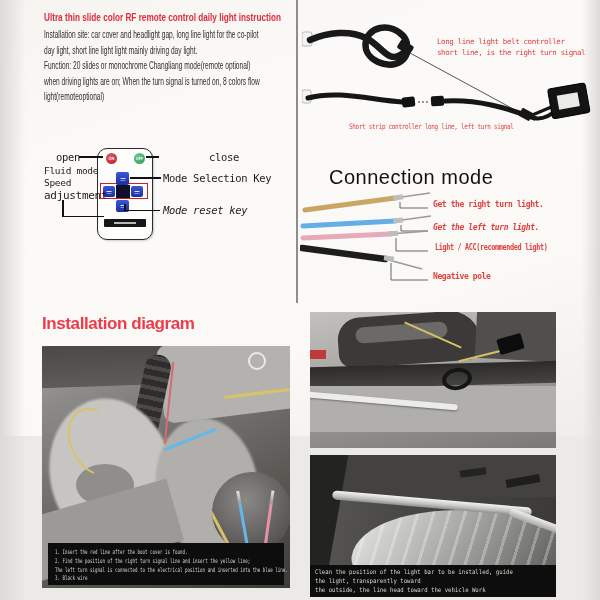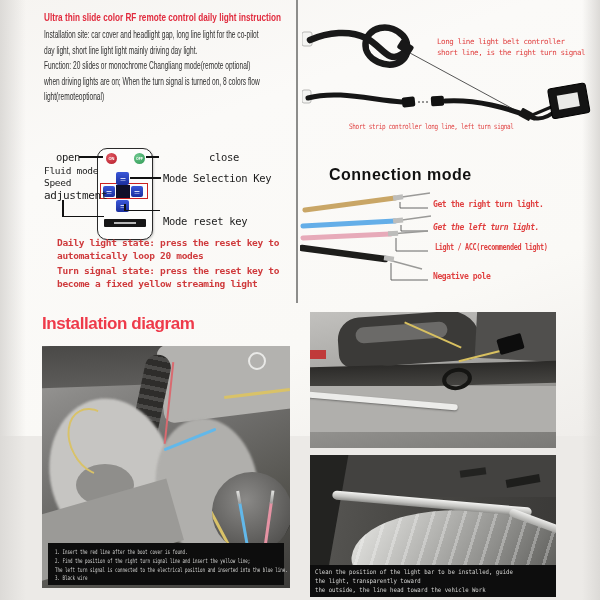--- a/index.html
+++ b/index.html
@@ -54,21 +54,21 @@
   .rc-line{position:absolute;background:#111;}
   .notes{position:absolute;left:57px;top:236px;color:var(--note-red);font-size:9.5px;font-weight:bold;letter-spacing:-.3px;}
   .notes div{line-height:13px;white-space:nowrap;}
   .notes .gap{height:2px;}
 
   
   .cable-svg{position:absolute;left:302px;top:6px;}
   .cable-label{position:absolute;color:var(--label-red);font-size:7.5px;letter-spacing:-.4px;line-height:11px;}
   .cl-top{left:437px;top:36px;}
   .cl-bottom{left:349px;top:121px;}
-  .cm-title{position:absolute;left:329px;top:166px;font-size:16px;font-weight:bold;color:#111;letter-spacing:.5px;}
+  .cm-title{position:absolute;left:329px;top:166px;font-size:20px;font-weight:normal;color:#111;letter-spacing:.5px;}
   .conn-svg{position:absolute;left:300px;top:188px;}
   .conn-label{position:absolute;color:var(--label-red);font-size:8px;font-weight:bold;letter-spacing:-.4px;}
 
   
   .inst-title{position:absolute;left:42px;top:314px;font-size:17px;font-weight:bold;color:var(--header-red);letter-spacing:-.4px;}
   .photo{position:absolute;overflow:hidden;}
   .photo-bl{left:42px;top:346px;width:248px;height:242px;
     background:linear-gradient(155deg,#a3a2a0 0%,#8b8a88 18%,#6f6e6c 45%,#55544f 72%,#3c3b39 100%);}
   .bl-top-dark{position:absolute;left:-6px;top:-4px;width:260px;height:42px;background:linear-gradient(#4a4947,#5d5c5a);transform:rotate(-2deg);}
   .bl-cover{position:absolute;left:118px;top:-8px;width:134px;height:78px;background:#b3b2af;border-radius:10px;transform:rotate(-7deg);}
@@ -170,31 +170,24 @@
 
   <div class="rc-label mono" style="left:44px;top:165px;font-size:9.5px;">Fluid mode</div>
   <div class="rc-label mono" style="left:44px;top:177px;font-size:9.5px;">Speed</div>
   <div class="rc-label mono" style="left:44px;top:189px;font-size:11px;">adjustment</div>
   <div class="rc-line" style="left:62px;top:200px;width:1.6px;height:17px;"></div>
   <div class="rc-line" style="left:62px;top:215.5px;width:42px;height:1.6px;"></div>
 
   <div class="rc-label mono" style="left:163px;top:172px;">Mode Selection Key</div>
   <div class="rc-line" style="left:130px;top:177px;width:31px;height:1.6px;"></div>
 
-  <div class="rc-label mono" style="left:163px;top:215px;">Mode reset key</div>
+  <div class="rc-label mono" style="left:163px;top:204px;font-style:italic;">Mode reset key</div>
   <div class="rc-line" style="left:124px;top:204px;width:1.6px;height:7px;"></div>
   <div class="rc-line" style="left:124px;top:209.5px;width:36px;height:1.6px;"></div>
 
-  <div class="notes mono">
-    <div>Daily light state: press the reset key to</div>
-    <div>automatically loop 20 modes</div>
-    <div class="gap"></div>
-    <div>Turn signal state: press the reset key to</div>
-    <div>become a fixed yellow streaming light</div>
-  </div>
 
   <svg class="cable-svg" width="290" height="130" viewBox="0 0 290 130">
     <rect x="0" y="26" width="10" height="14" rx="2" fill="#f4f4f2" stroke="#b9b9b7" stroke-width="1"></rect>
     <path d="M 8 34 C 26 26, 48 24, 64 32 S 86 58, 100 48 S 96 18, 78 22 S 58 48, 76 56 S 110 52, 104 38" fill="none" stroke="#191919" stroke-width="6.5" stroke-linecap="round"></path>
     <rect x="96" y="36" width="15" height="10" rx="2" fill="#181818" transform="rotate(32 103 41)"></rect>
     <line x1="108" y1="47" x2="226" y2="111" stroke="#555" stroke-width="1"></line>
     <rect x="0" y="84" width="9" height="13" rx="2" fill="#f4f4f2" stroke="#b9b9b7" stroke-width="1"></rect>
     <path d="M 6 92 C 36 84, 70 94, 100 96" fill="none" stroke="#161616" stroke-width="5" stroke-linecap="round"></path>
     <rect x="100" y="91" width="13" height="10" rx="2" fill="#121212" transform="rotate(-6 106 96)"></rect>
     <line x1="116" y1="96" x2="128" y2="96" stroke="#333" stroke-width="1.2" stroke-dasharray="2 2"></line>

